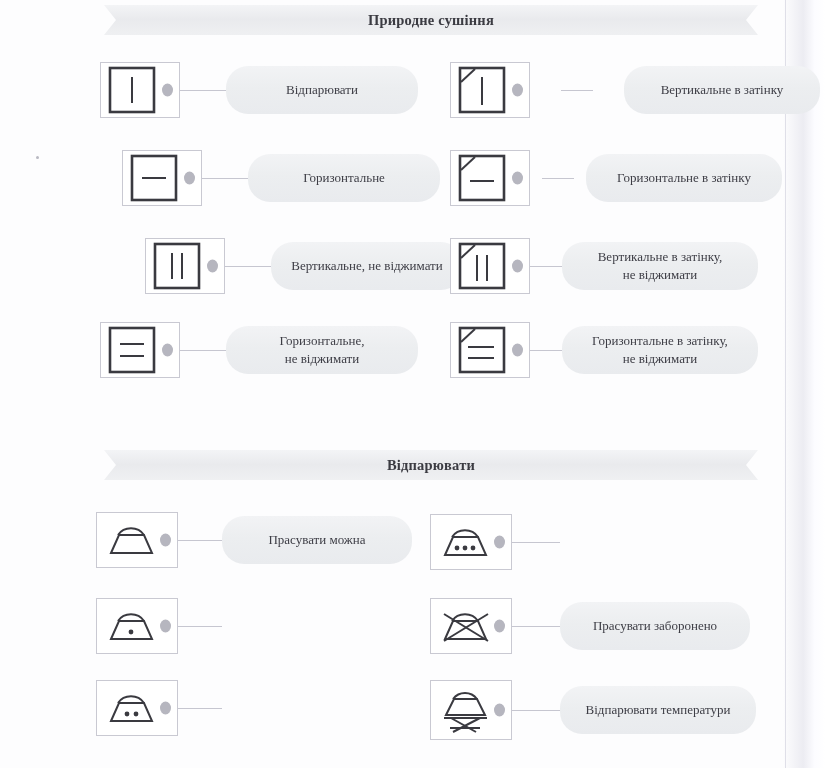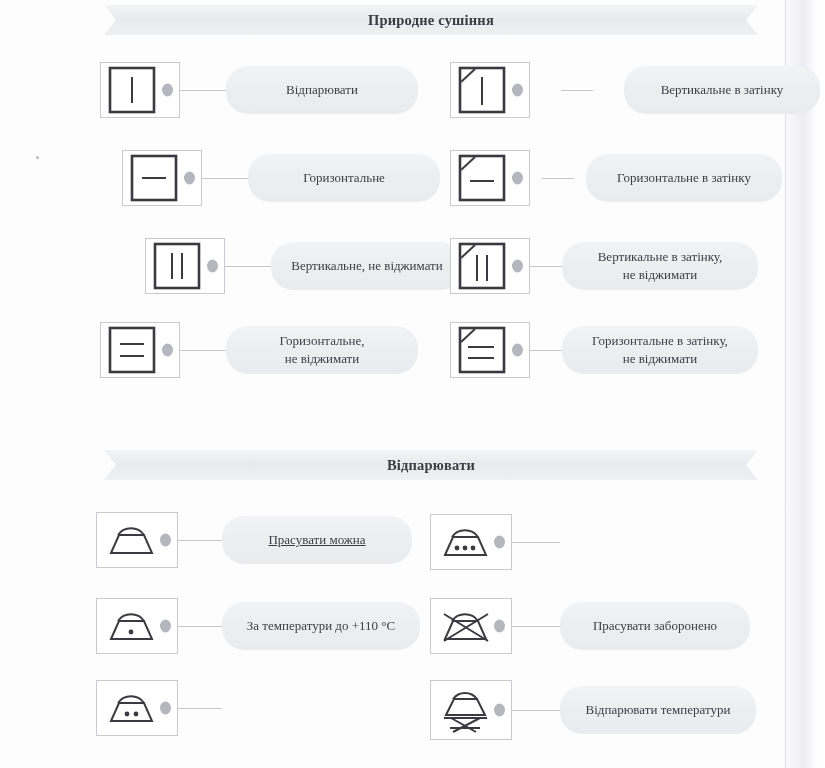--- a/index.html
+++ b/index.html
@@ -266,21 +266,21 @@
   <div class="pill pill-dry-r">
     <span class="pill-text">Горизонтальне в затінку,
 не віджимати</span>
   </div>
 </div>
 
 <div class="banner" id="banner-ironing">
   <span class="banner-title">Відпарювати</span>
 </div>
 
-<div class="row" style="top:512px; left:96px;text-decoration:underline;">
+<div class="row" style="top:512px; left:96px;">
   <div class="icon-frame frame-iron">
     <svg width="70" height="50" viewBox="0 0 70 50">
       <path d="M9 38 L17 20 L42 20 L50 38 Z" fill="none" stroke="#3a3a40" stroke-width="2"></path>
       <path d="M16 20 C22 11, 36 11, 42 20" fill="none" stroke="#3a3a40" stroke-width="2"></path>
     </svg>
     <span class="connector-dot"></span>
   </div>
   <div class="connector-line" style="width:44px;"></div>
   <div class="pill pill-iron-l">
     <span class="pill-text">Прасувати можна</span>
@@ -304,23 +304,20 @@
 <div class="row" style="top:598px; left:96px;">
   <div class="icon-frame frame-iron">
     <svg width="70" height="50" viewBox="0 0 70 50">
       <path d="M9 38 L17 20 L42 20 L50 38 Z" fill="none" stroke="#3a3a40" stroke-width="2"></path>
       <path d="M16 20 C22 11, 36 11, 42 20" fill="none" stroke="#3a3a40" stroke-width="2"></path>
       <circle cx="29" cy="31" r="2.4" fill="#3a3a40"></circle>
     </svg>
     <span class="connector-dot"></span>
   </div>
   <div class="connector-line" style="width:44px;"></div>
-  <div class="pill pill-iron-l" style="width:198px;">
-    <span class="pill-text">За температури до +110 °C</span>
-  </div>
 </div>
 
 <div class="row" style="top:598px; left:430px;">
   <div class="icon-frame frame-iron">
     <svg width="70" height="50" viewBox="0 0 70 50">
       <path d="M9 38 L17 20 L42 20 L50 38 Z" fill="none" stroke="#3a3a40" stroke-width="2"></path>
       <path d="M16 20 C22 11, 36 11, 42 20" fill="none" stroke="#3a3a40" stroke-width="2"></path>
       <line x1="8" y1="13" x2="52" y2="40" stroke="#3a3a40" stroke-width="2"></line>
       <line x1="52" y1="13" x2="8" y2="40" stroke="#3a3a40" stroke-width="2"></line>
     </svg>

